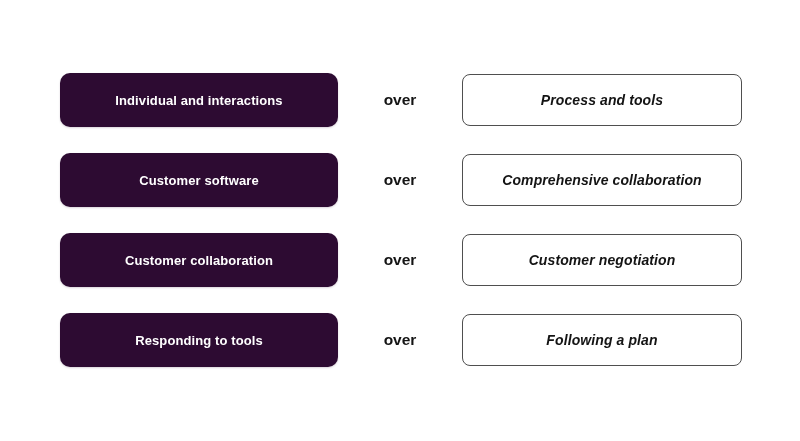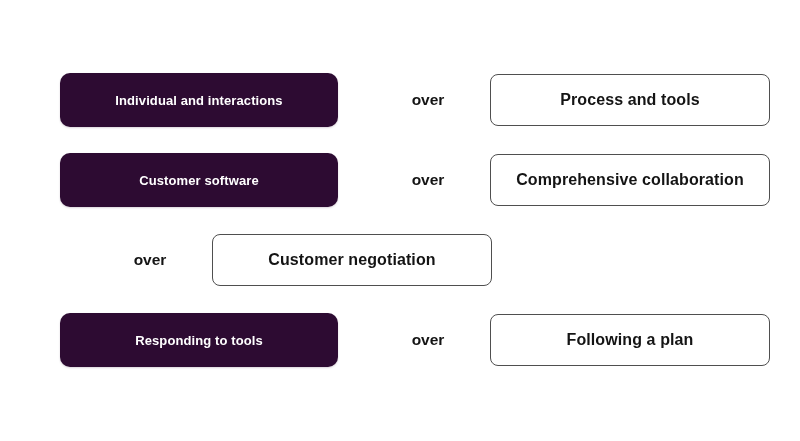--- a/index.html
+++ b/index.html
@@ -42,39 +42,39 @@
     font-weight: 600;
     letter-spacing: 0.1px;
     white-space: nowrap;
   }
   .over {
     width: 124px;
     text-align: center;
     font-size: 15.5px;
     font-weight: 600;
     color: var(--text-dark, #141414);
-    margin-left: 28px;
   }
   .alt-box {
     width: 280px;
     height: 52px;
     background: #ffffff;
     border: 1px solid var(--outline, #4f4f4f);
     border-radius: 8px;
     display: flex;
     align-items: center;
     justify-content: center;
     box-sizing: border-box;
   }
   .alt-box .label {
     color: var(--text-dark, #141414);
-    font-size: 16px;
+    font-size: 14px;
     font-weight: 600;
     letter-spacing: 0.1px;
     white-space: nowrap;
+    font-style: italic;
   }
 </style>
 </head>
 <body>
 
 <div class="canvas">
   <div class="diagram">
 
     <div class="row">
       <div class="value-box">
@@ -90,20 +90,23 @@
       <div class="value-box">
         <span class="label">Customer software</span>
       </div>
       <div class="over">over</div>
       <div class="alt-box">
         <span class="label">Comprehensive collaboration</span>
       </div>
     </div>
 
     <div class="row">
+      <div class="value-box">
+        <span class="label">Customer collaboration</span>
+      </div>
       <div class="over">over</div>
       <div class="alt-box">
         <span class="label">Customer negotiation</span>
       </div>
     </div>
 
     <div class="row">
       <div class="value-box">
         <span class="label">Responding to tools</span>
       </div>

